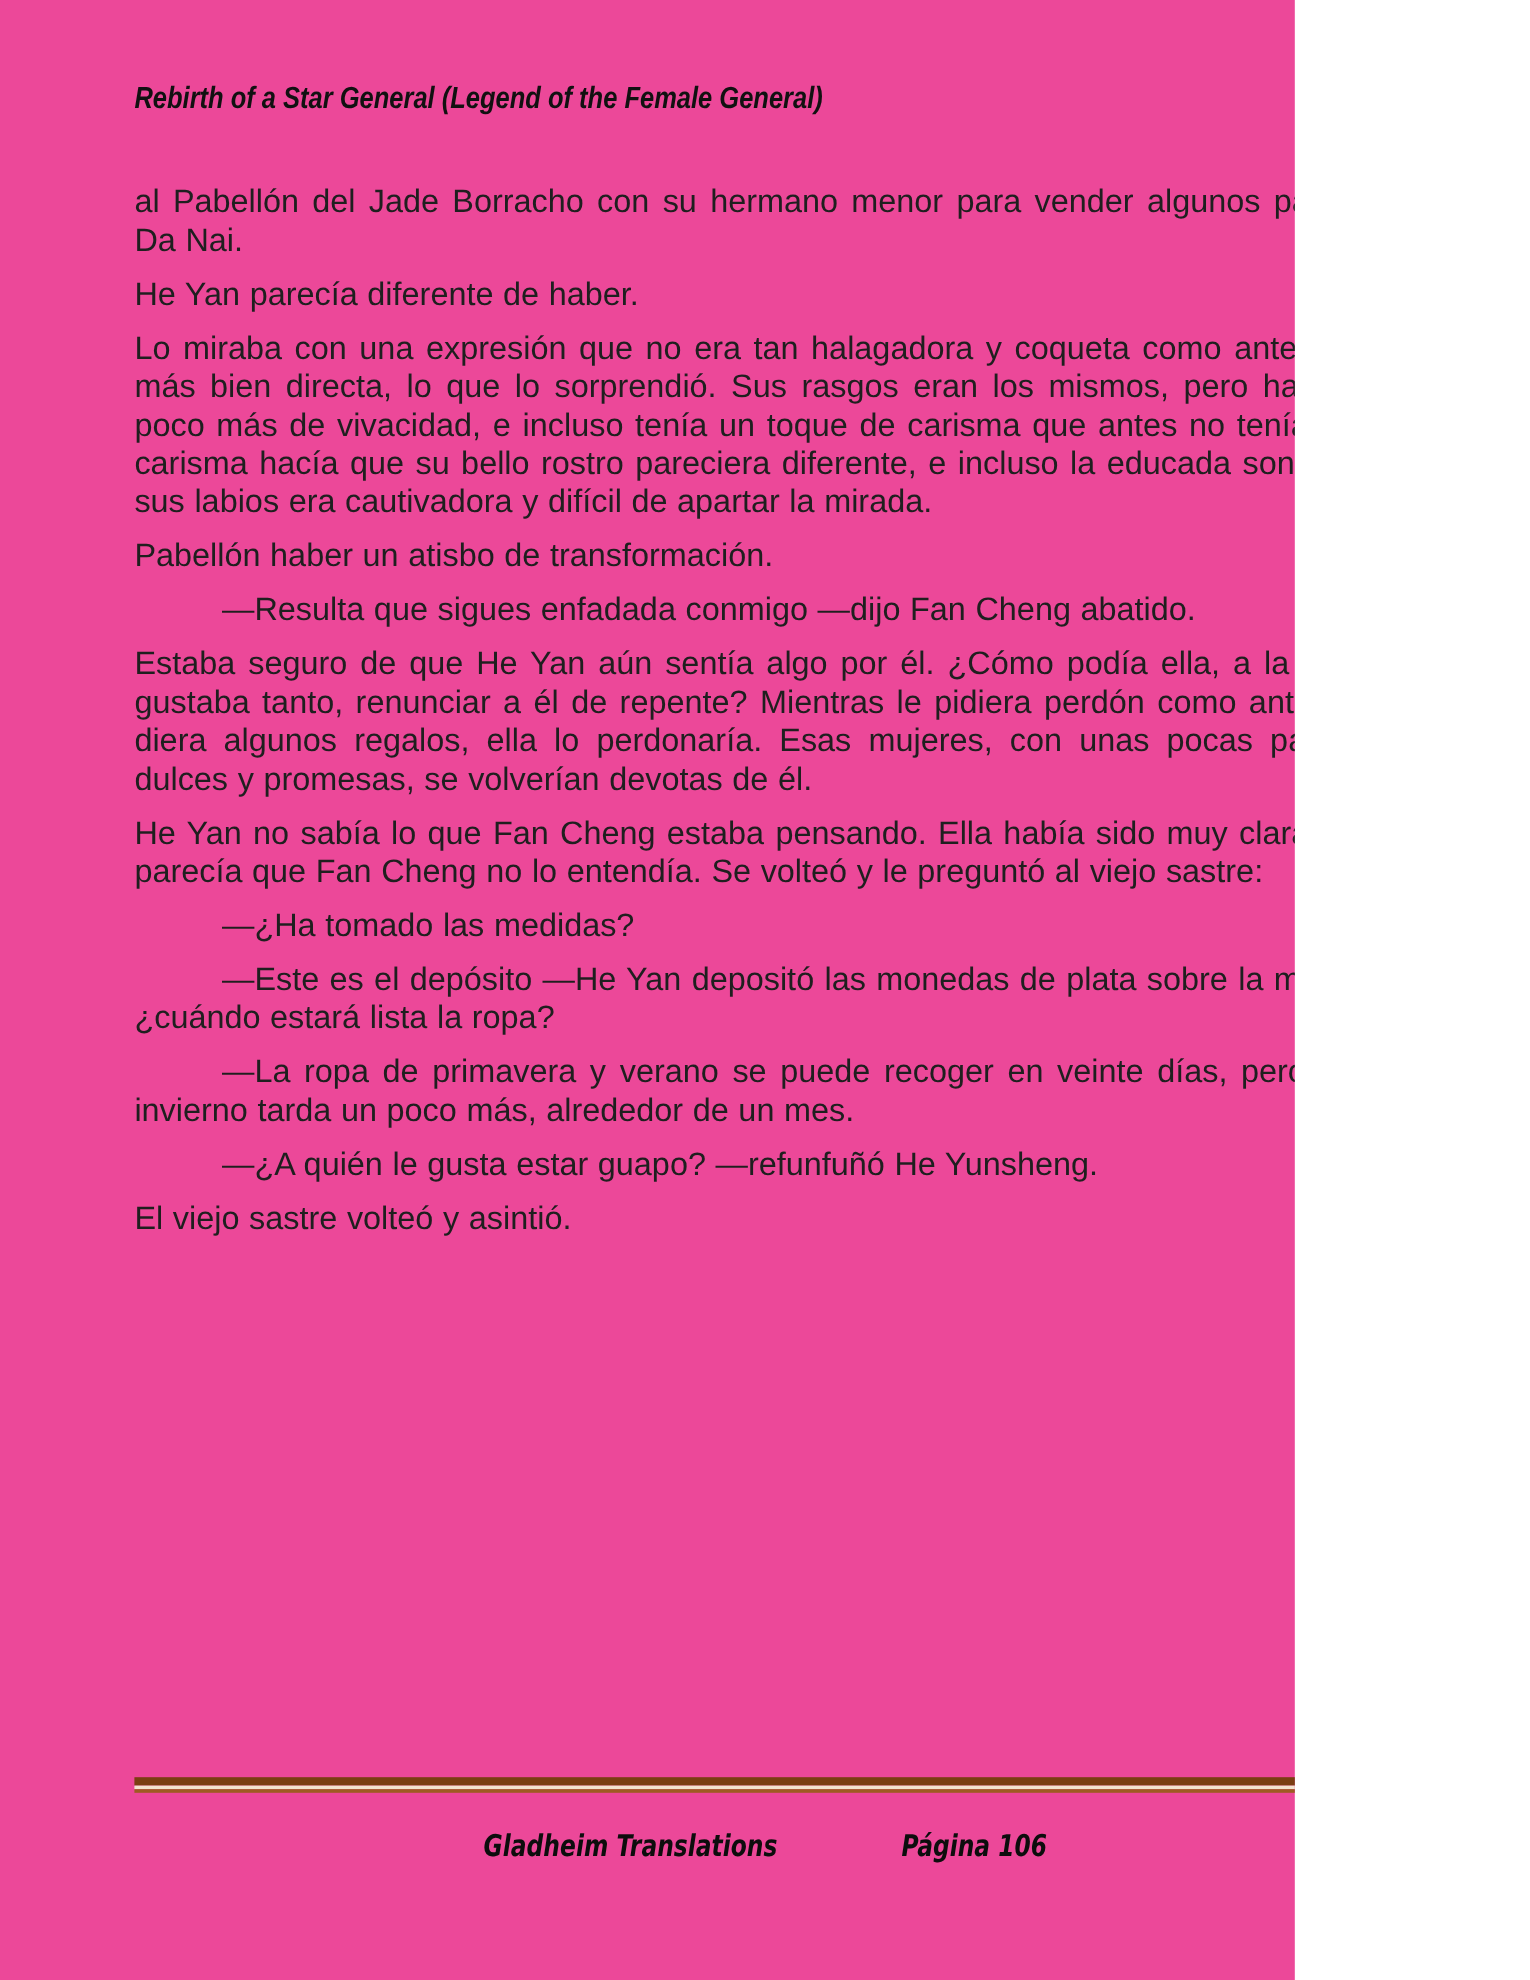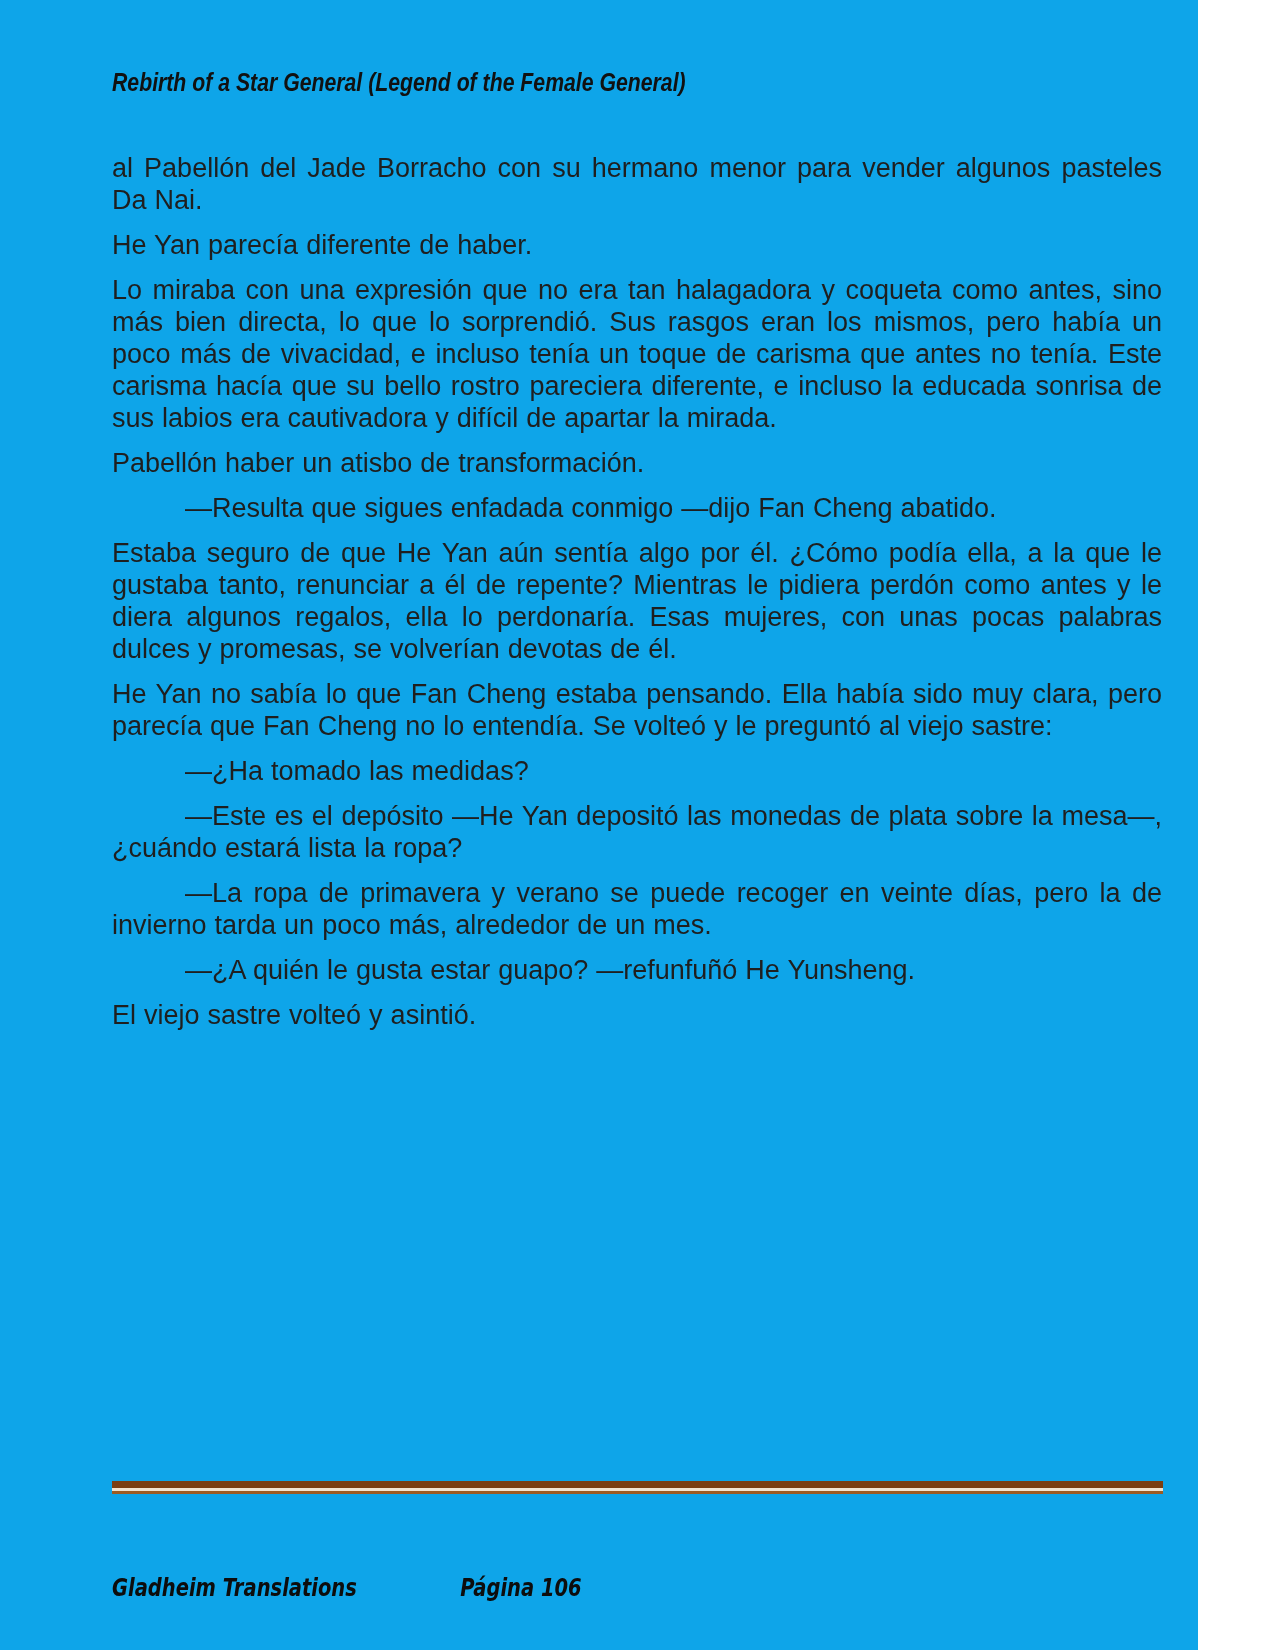--- a/index.html
+++ b/index.html
@@ -1,38 +1,38 @@
 <!DOCTYPE html>
 <html><head>
 <meta charset="utf-8">
 <style>
   html, body { margin:0; padding:0; background:#ffffff; }
   .page {
-    position:relative; width:1198px; height:1650px; background:#0ea5e9;
+    position:relative; width:1079px; height:1650px; background:#ec4899;
     font-family:"Liberation Sans", sans-serif; color:#1f1f1f; overflow:hidden;
   }
   .header-title {
     position:absolute; left:112px; top:68px;
     font-size:25.5px; font-weight:bold; font-style:italic; color:#111111;
     transform:scaleX(0.833); transform-origin:left top; white-space:nowrap;
   }
   .content {
     position:absolute; left:112px; top:152px; width:1050px;
     font-size:27px; line-height:32px; text-align:justify;
     word-spacing:0.5px;
   }
   .content p { margin:0 0 13px 0; }
   .content p.dialogue { text-indent:73px; }
   .footer-rule { position:absolute; left:112px; top:1481px; width:1051px; font-size:0; }
   .footer-rule .band-dark  { height:7px; background:#7b3e12; }
   .footer-rule .band-cream { height:3px; background:#f3e3cf; }
   .footer-rule .band-mid   { height:3px; background:#9e5b22; }
   .footer-row {
-    position:absolute; left:112px; top:1573px; width:1051px;
-    display:flex; justify-content:flex-start; align-items:flex-start;
+    position:absolute; left:112px; top:1524px; width:1051px;
+    display:flex; justify-content:center; align-items:flex-start;
     font-family:"DejaVu Sans", sans-serif;
     font-weight:bold; font-style:italic; font-size:25px; color:#0d0d0d;
   }
   .footer-left  { display:inline-block; transform:scaleX(0.78); transform-origin:left top;  white-space:nowrap; }
   .footer-right { display:inline-block; transform:scaleX(0.78); transform-origin:right top; white-space:nowrap; }
 </style>
 </head>
 <body>
 
 <div class="page">

